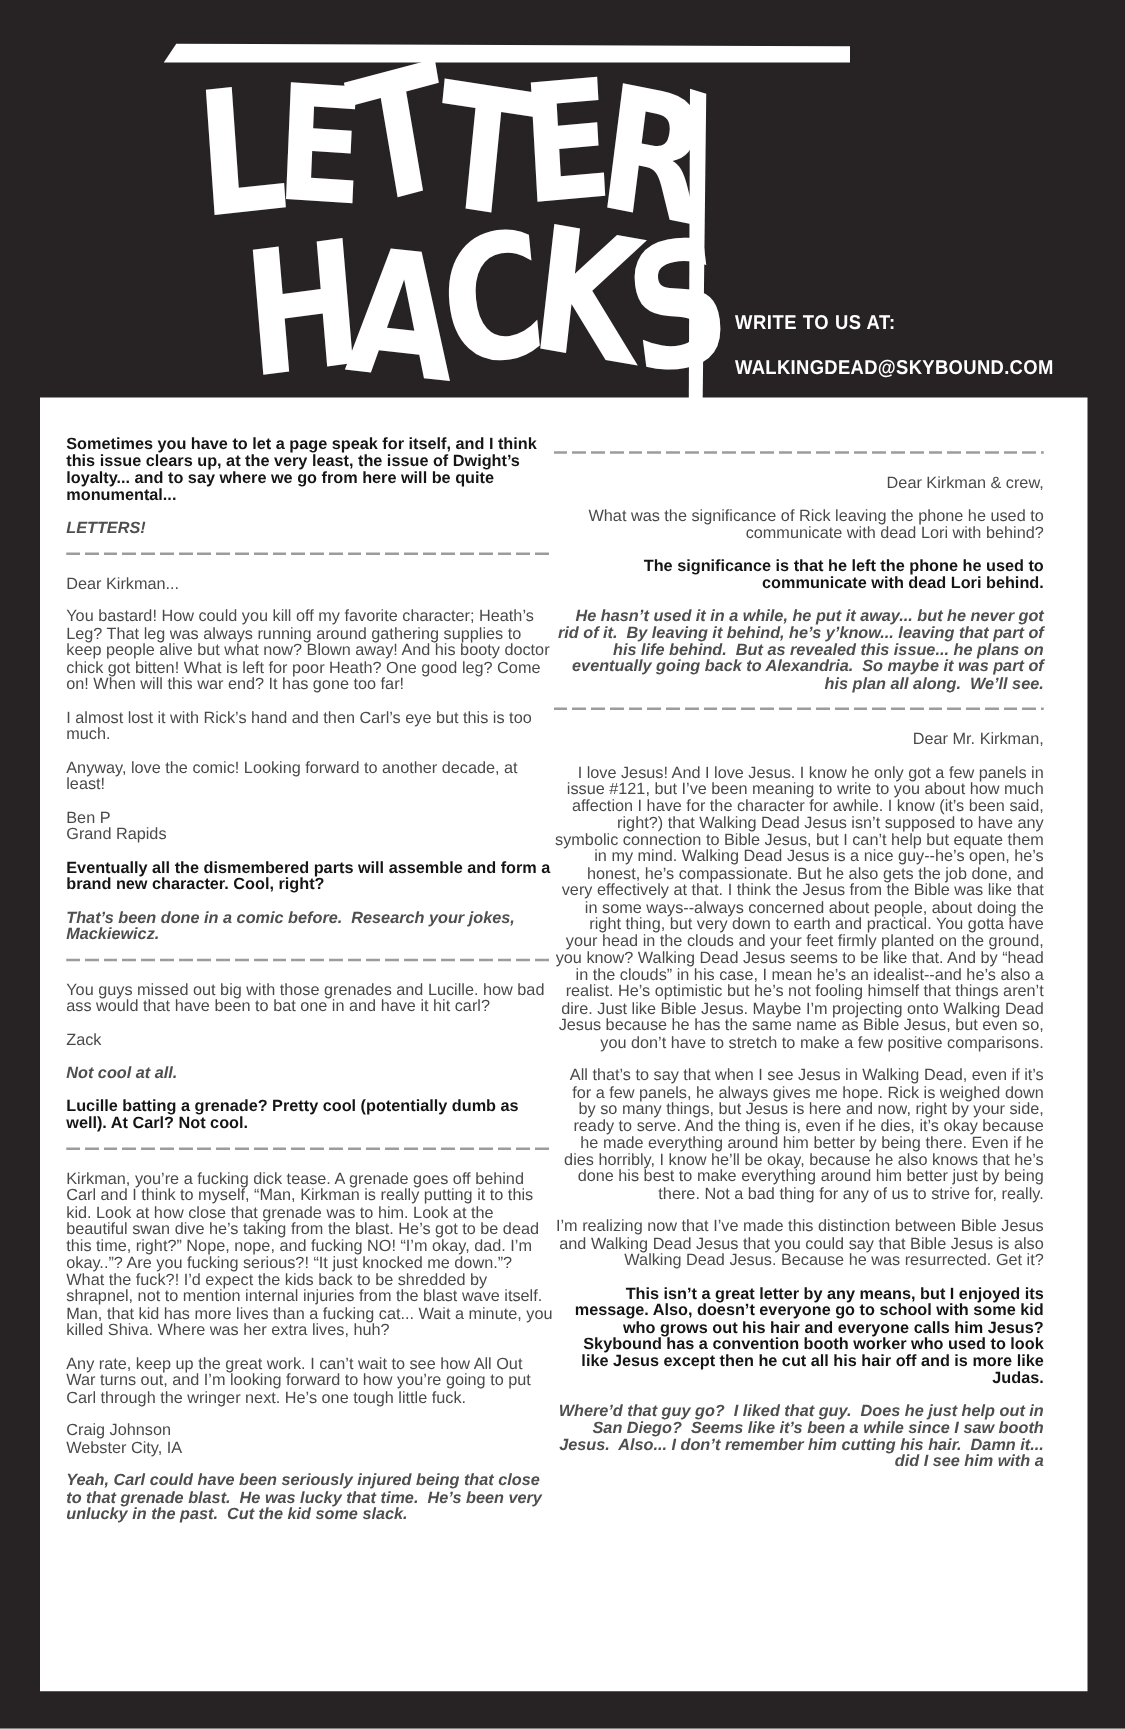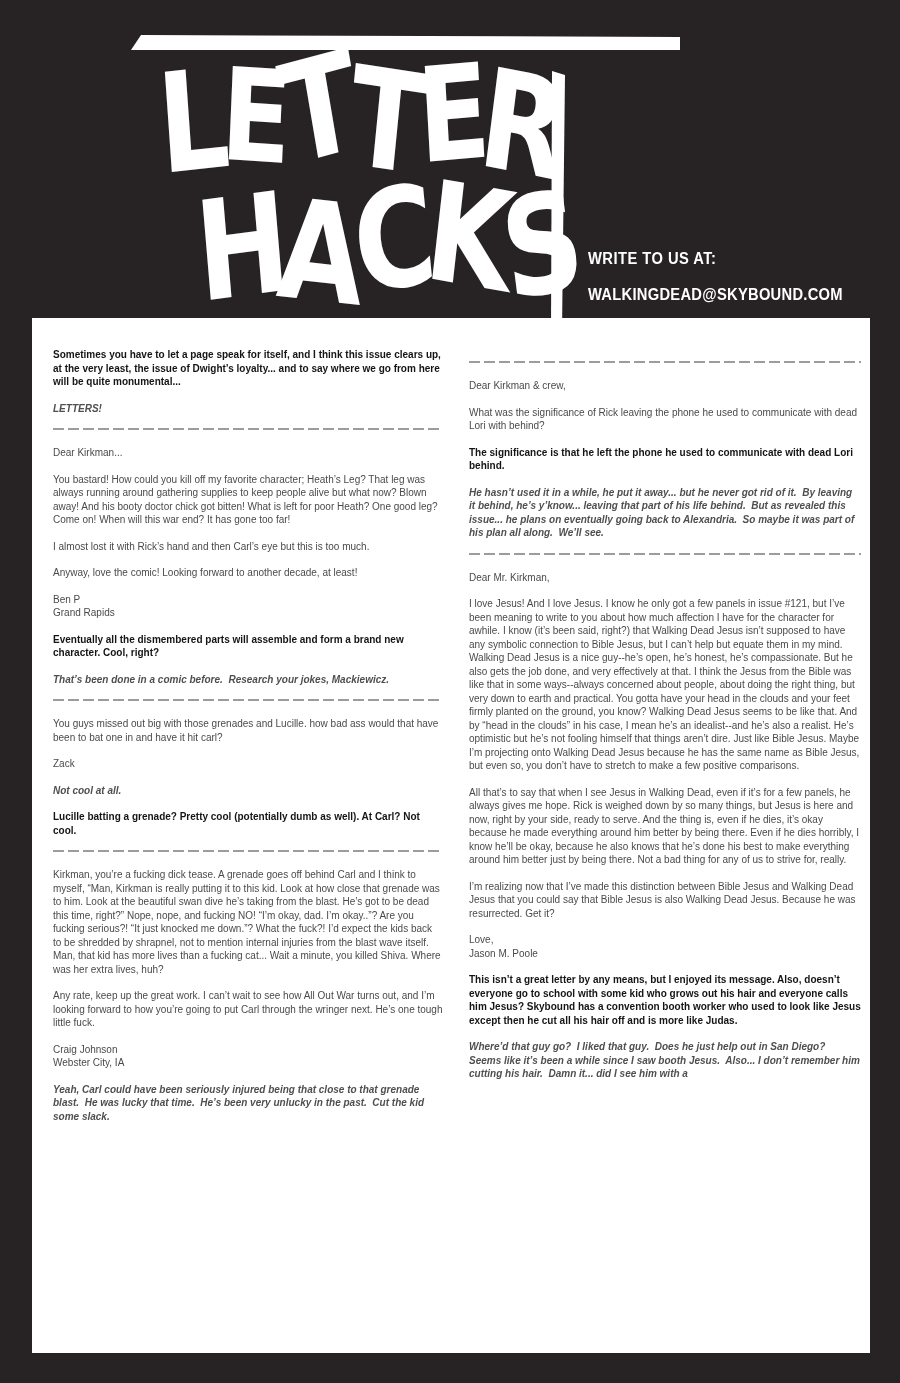--- a/index.html
+++ b/index.html
@@ -26,23 +26,23 @@
   .line2 span:nth-child(4){transform:rotate(8deg) translateY(-6px);}
   .line2 span:nth-child(5){transform:rotate(-9deg) translateY(4px);}
   .write-to{position:absolute;left:588px;top:250px;color:#ffffff;font-weight:bold;font-size:16px;
     letter-spacing:.5px;transform:scaleX(.92);transform-origin:left top;white-space:nowrap;}
   .email{position:absolute;left:588px;top:286px;color:#ffffff;font-weight:bold;font-size:16px;
     letter-spacing:.3px;transform:scaleX(.92);transform-origin:left top;white-space:nowrap;}
 
   
   .paper{position:absolute;left:32px;top:318px;width:838px;height:1035px;background:#ffffff;
     display:flex;box-sizing:border-box;padding:30px 9px 0 21px;overflow:hidden;}
-  .col{font-size:10px;line-height:13.5px;}
+  .col{font-size:13px;line-height:13.5px;}
   .col-left{width:390px;flex:0 0 390px;}
-  .col-right{width:392px;flex:0 0 392px;margin-left:26px;}
+  .col-right{width:392px;flex:0 0 392px;text-align:right;}
   .blk{margin:0 0 13px;white-space:pre-wrap;}
   .t-letter{color:#4a4a4a;}
   .t-bold{color:#151515;font-weight:bold;}
   .t-italic{color:#4f4f4f;font-weight:bold;font-style:italic;}
   .divider{height:2px;margin:13px 0 16px;
     background:repeating-linear-gradient(90deg,#9c9c9c 0 11px,transparent 11px 15px);}
 </style>
 </head>
 <body>
 
@@ -92,20 +92,18 @@
         <div class="divider"></div>
         <div class="blk t-letter">Dear Kirkman &amp; crew,</div>
         <div class="blk t-letter">What was the significance of Rick leaving the phone he used to communicate with dead Lori with behind?</div>
         <div class="blk t-bold">The significance is that he left the phone he used to communicate with dead Lori behind.</div>
         <div class="blk t-italic">He hasn’t used it in a while, he put it away... but he never got rid of it.  By leaving it behind, he’s y’know... leaving that part of his life behind.  But as revealed this issue... he plans on eventually going back to Alexandria.  So maybe it was part of his plan all along.  We’ll see.</div>
         <div class="divider"></div>
         <div class="blk t-letter">Dear Mr. Kirkman,</div>
         <div class="blk t-letter">I love Jesus! And I love Jesus. I know he only got a few panels in issue #121, but I’ve been meaning to write to you about how much affection I have for the character for awhile. I know (it’s been said, right?) that Walking Dead Jesus isn’t supposed to have any symbolic connection to Bible Jesus, but I can’t help but equate them in my mind. Walking Dead Jesus is a nice guy--he’s open, he’s honest, he’s compassionate. But he also gets the job done, and very effectively at that. I think the Jesus from the Bible was like that in some ways--always concerned about people, about doing the right thing, but very down to earth and practical. You gotta have your head in the clouds and your feet firmly planted on the ground, you know? Walking Dead Jesus seems to be like that. And by “head in the clouds” in his case, I mean he’s an idealist--and he’s also a realist. He’s optimistic but he’s not fooling himself that things aren’t dire. Just like Bible Jesus. Maybe I’m projecting onto Walking Dead Jesus because he has the same name as Bible Jesus, but even so, you don’t have to stretch to make a few positive comparisons.</div>
         <div class="blk t-letter">All that’s to say that when I see Jesus in Walking Dead, even if it’s for a few panels, he always gives me hope. Rick is weighed down by so many things, but Jesus is here and now, right by your side, ready to serve. And the thing is, even if he dies, it’s okay because he made everything around him better by being there. Even if he dies horribly, I know he’ll be okay, because he also knows that he’s done his best to make everything around him better just by being there. Not a bad thing for any of us to strive for, really.</div>
         <div class="blk t-letter">I’m realizing now that I’ve made this distinction between Bible Jesus and Walking Dead Jesus that you could say that Bible Jesus is also Walking Dead Jesus. Because he was resurrected. Get it?</div>
-        <div class="blk t-letter">Love,
-Jason M. Poole</div>
         <div class="blk t-bold">This isn’t a great letter by any means, but I enjoyed its message. Also, doesn’t everyone go to school with some kid who grows out his hair and everyone calls him Jesus? Skybound has a convention booth worker who used to look like Jesus except then he cut all his hair off and is more like Judas.</div>
         <div class="blk t-italic">Where’d that guy go?  I liked that guy.  Does he just help out in San Diego?  Seems like it’s been a while since I saw booth Jesus.  Also... I don’t remember him cutting his hair.  Damn it... did I see him with a</div>
       </section>
   </main>
 
 </div>
 
 </body></html>

